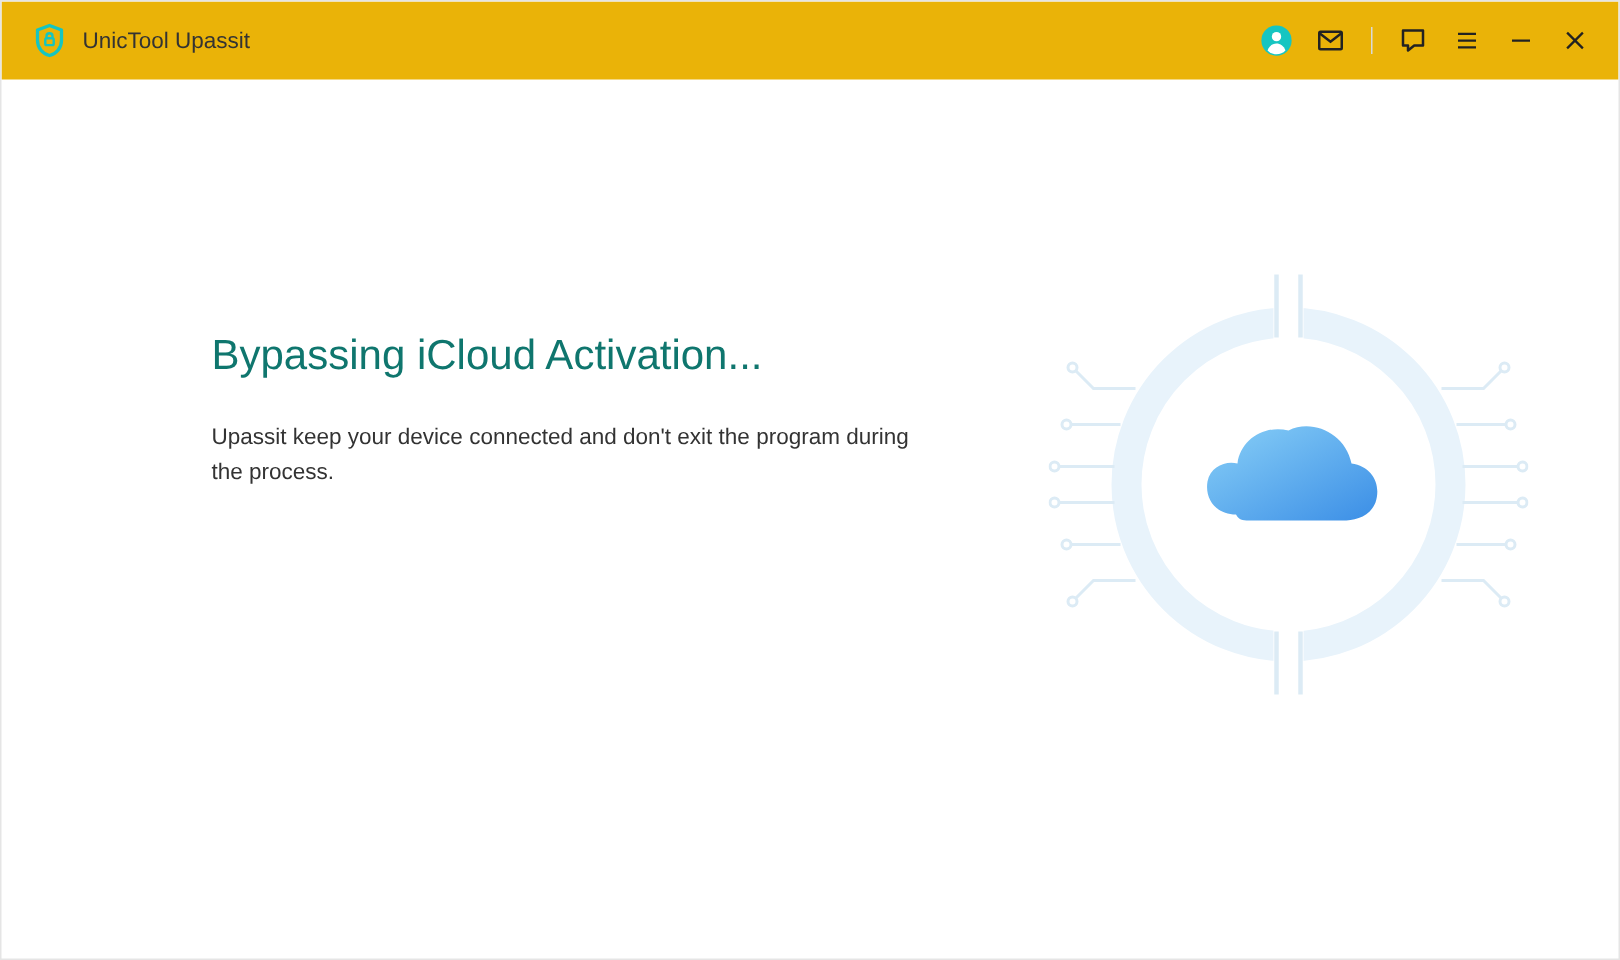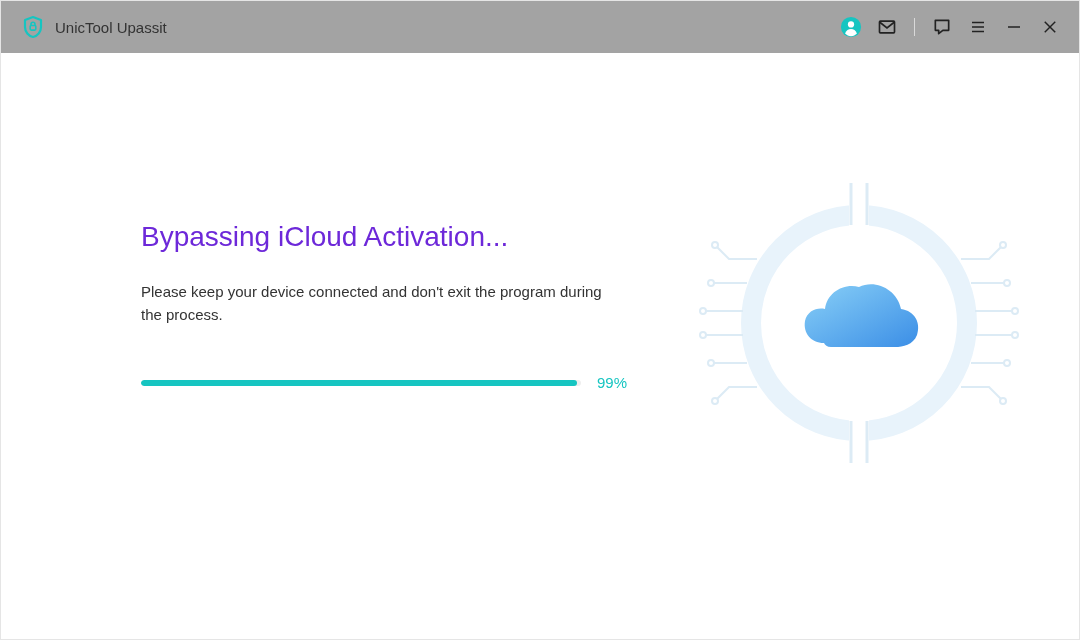--- a/index.html
+++ b/index.html
@@ -9,21 +9,21 @@
       width: 1080px;
       height: 640px;
       overflow: hidden;
       border: 1px solid #e5e5e5;
     }
     .titlebar {
       height: 52px;
       display: flex;
       align-items: center;
       padding: 0 18px 0 20px;
-      background: #a3a3a3;
+      background: #eab308;
     }
     .brand {
       display: flex;
       align-items: center;
       gap: 10px;
     }
     .brand-logo {
       width: 24px;
       height: 24px;
       display: flex;
@@ -63,21 +63,21 @@
     }
     .main-left {
       position: absolute;
       left: 140px;
       top: 168px;
       width: 500px;
     }
     .heading {
       font-size: 28px;
       font-weight: 400;
-      color: #6d28d9;
+      color: #0f766e;
       margin-bottom: 28px;
     }
     .subtext {
       font-size: 15px;
       color: #333;
       line-height: 1.5;
       margin-bottom: 48px;
       max-width: 480px;
     }
     .hint {
@@ -166,27 +166,21 @@
         <line x1="5" y1="5" x2="19" y2="19" stroke="#222" stroke-width="2"></line>
         <line x1="19" y1="5" x2="5" y2="19" stroke="#222" stroke-width="2"></line>
       </svg>
     </span>
   </div>
 </div>
 
 <div class="content">
   <div class="main-left">
     <h1 class="heading">Bypassing iCloud Activation...</h1>
-    <p class="subtext">Please keep your device connected and don't exit the program during the process.</p>
-    <div class="progress-row">
-      <div class="progress-track">
-        <div class="progress-fill" style="width:99%"></div>
-      </div>
-      <span class="progress-pct">99%</span>
-    </div>
+    <p class="subtext">Upassit keep your device connected and don't exit the program during the process.</p>
   </div>
 
   <div class="illustration">
     <svg width="320" height="320" viewBox="0 0 320 320">
       <defs>
         <linearGradient id="cloudGrad" x1="0%" y1="0%" x2="100%" y2="100%">
           <stop offset="0%" stop-color="#89d0f7"></stop>
           <stop offset="100%" stop-color="#3b8ee6"></stop>
         </linearGradient>
       </defs>

